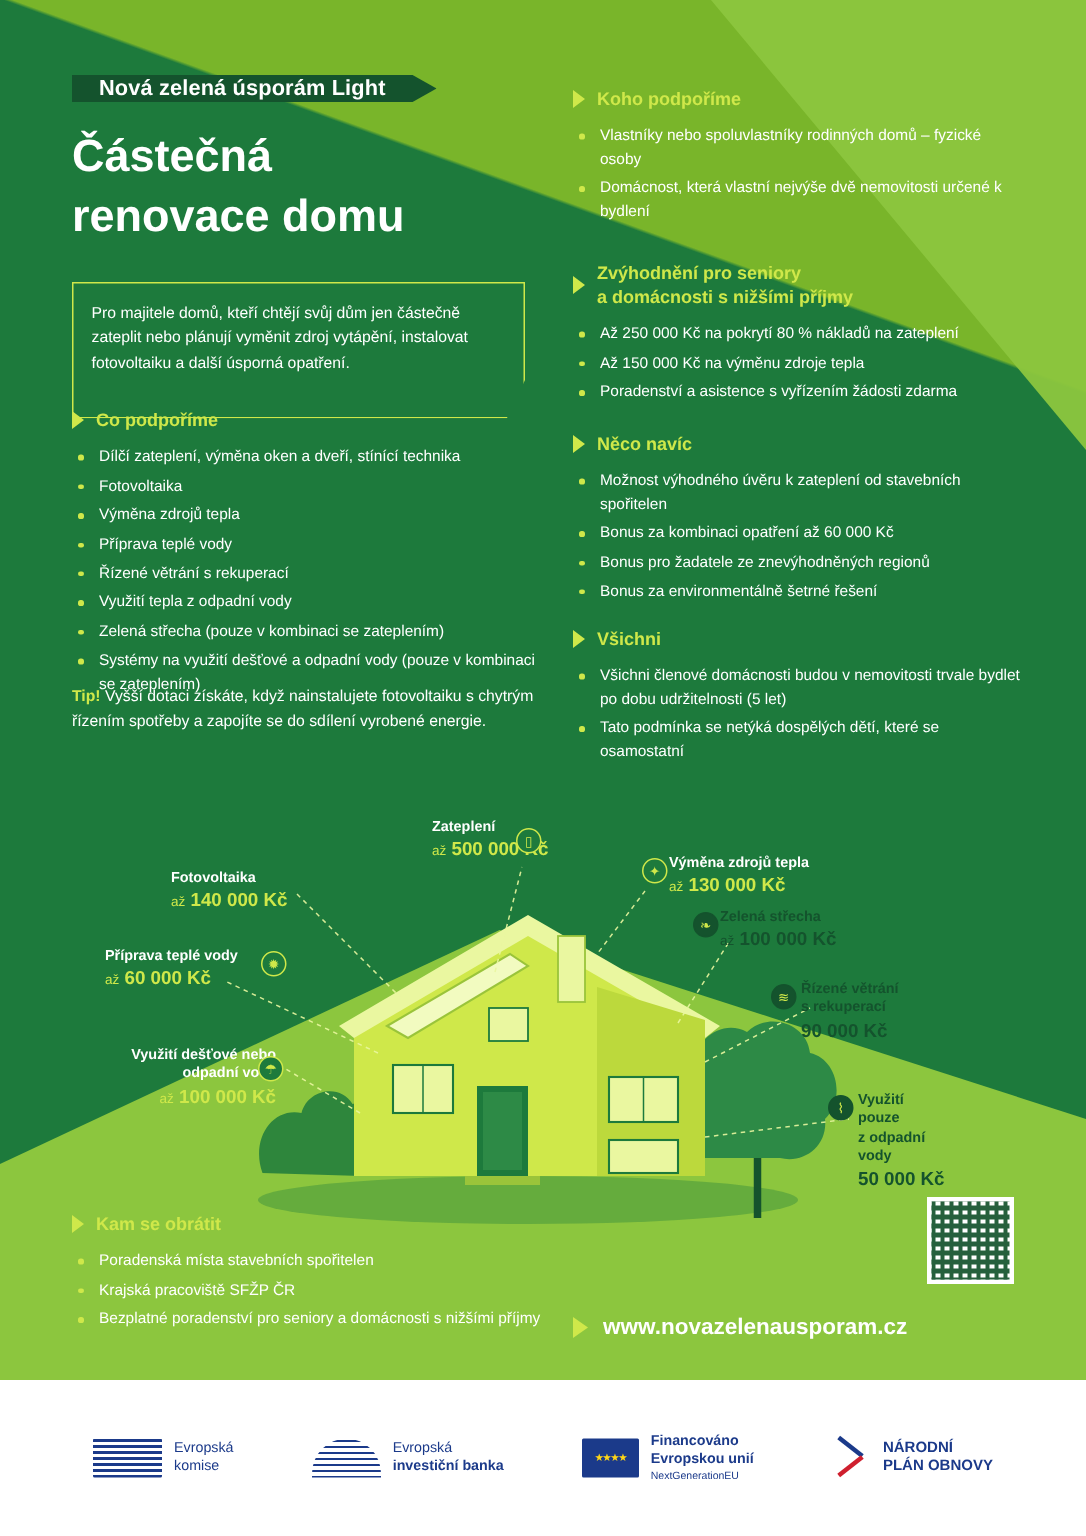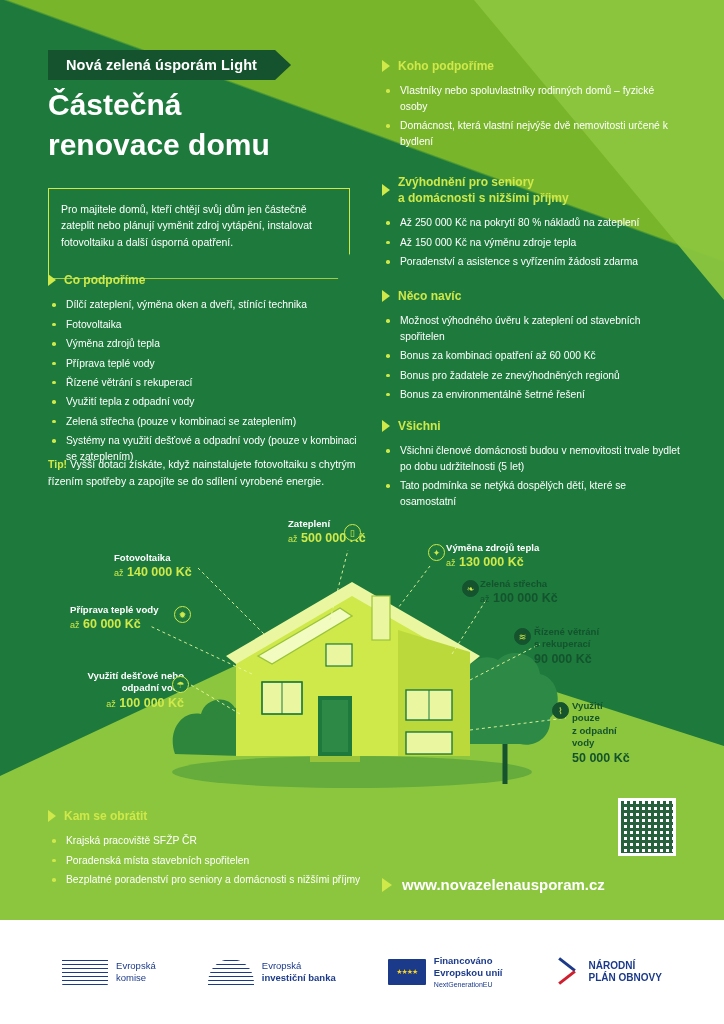--- a/index.html
+++ b/index.html
@@ -41,21 +41,21 @@
   .bg-left-dark {
     position: absolute; left: 0; top: 560px; width: 330px; height: 360px;
     background: #1d7a3c;
     clip-path: polygon(0 0, 100% 18%, 62% 100%, 0 100%);
     opacity: .0;
   }
 
   
   .banner {
     position: absolute; left: 48px; top: 50px;
-    height: 30px; padding: 0 34px 0 18px;
+    height: 18px; padding: 0 34px 0 18px;
     background: #14532d;
     display: flex; align-items: center;
     clip-path: polygon(0 0, calc(100% - 16px) 0, 100% 50%, calc(100% - 16px) 100%, 0 100%);
   }
   .banner span {
     color: #ffffff; font-size: 14.5px; font-weight: bold; letter-spacing: .1px;
   }
   .headline {
     position: absolute; left: 48px; top: 85px;
     color: #ffffff; font-size: 30px; font-weight: bold; line-height: 1.32;
@@ -102,21 +102,21 @@
   .tip-body { color: #ffffff; font-size: 10.5px; line-height: 1.6; }
   .tip-body b { color: #cfe84a; }
 
   #s-koho      { top: 58px; }
   #s-seniori   { top: 174px; }
   #s-neco      { top: 288px; }
   #s-dulezite  { top: 418px; }
 
   
   #house-area {
-    position: absolute; left: 0; top: 504px; width: 600px; height: 290px;
+    position: absolute; left: 0; top: 532px; width: 600px; height: 290px;
   }
   .callout { position: absolute; }
   .callout .cl-title {
     color: #ffffff; font-size: 9.6px; font-weight: bold; line-height: 1.3;
   }
   .callout .cl-val {
     color: #cfe84a; font-size: 12.5px; font-weight: bold; line-height: 1.4;
     white-space: nowrap;
   }
   .callout .cl-val .sm {
@@ -387,22 +387,22 @@
     </div>
     <div class="badge" style="position:absolute; left:552px; top:198px; background:#14532d; border-color:#14532d; color:#cfe84a;">⌇</div>
   </div>
 
   <div id="s-kam">
     <div class="sec-head">
       <div class="chev"></div>
       <div class="sec-title">Kam se obrátit</div>
     </div>
     <ul class="bl">
+        <li>Poradenská místa stavebních spořitelen</li>
         <li>Krajská pracoviště SFŽP ČR</li>
-        <li>Poradenská místa stavebních spořitelen</li>
         <li>Bezplatné poradenství pro seniory a domácnosti s nižšími příjmy</li>
       </ul>
   </div>
 
   <div id="qr">
       <div class="qgrid"></div>
     </div>
 
   <div id="web">
     <div class="chev"></div>

